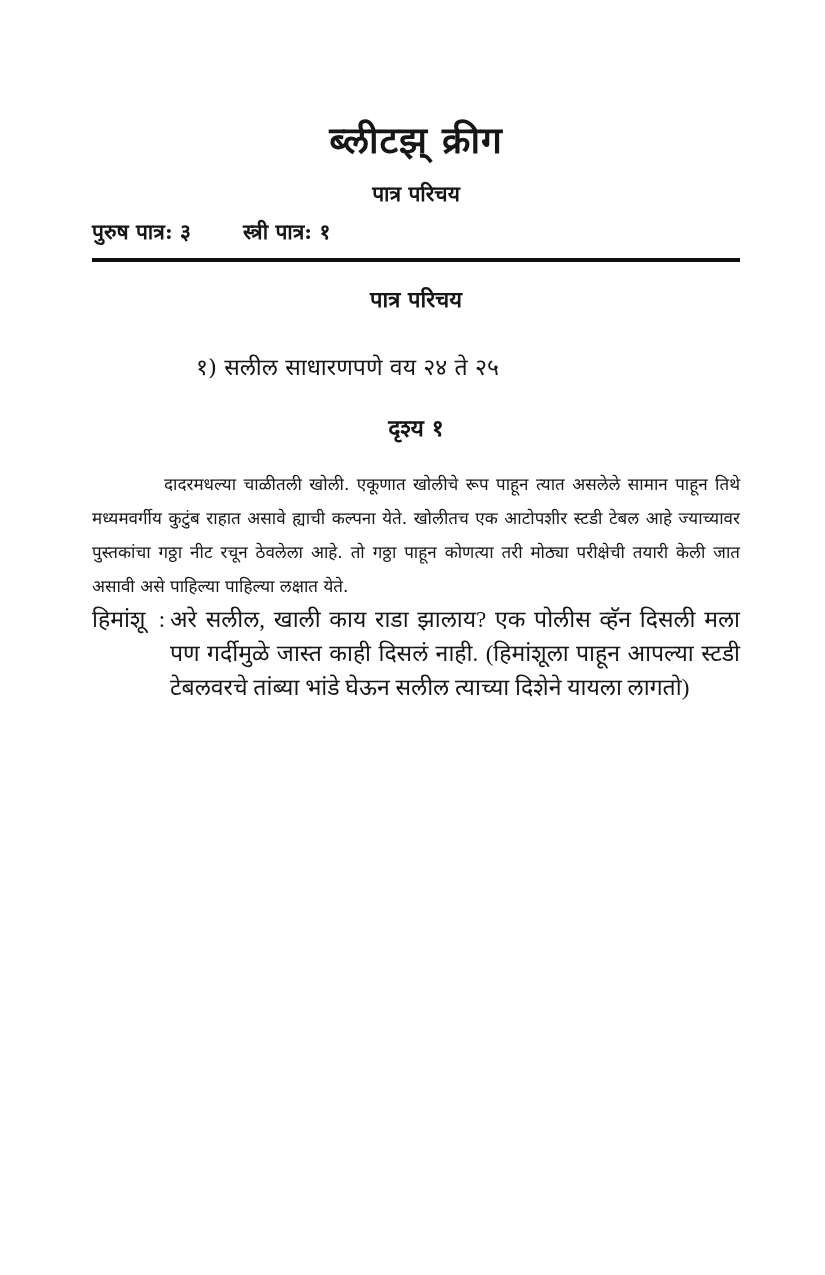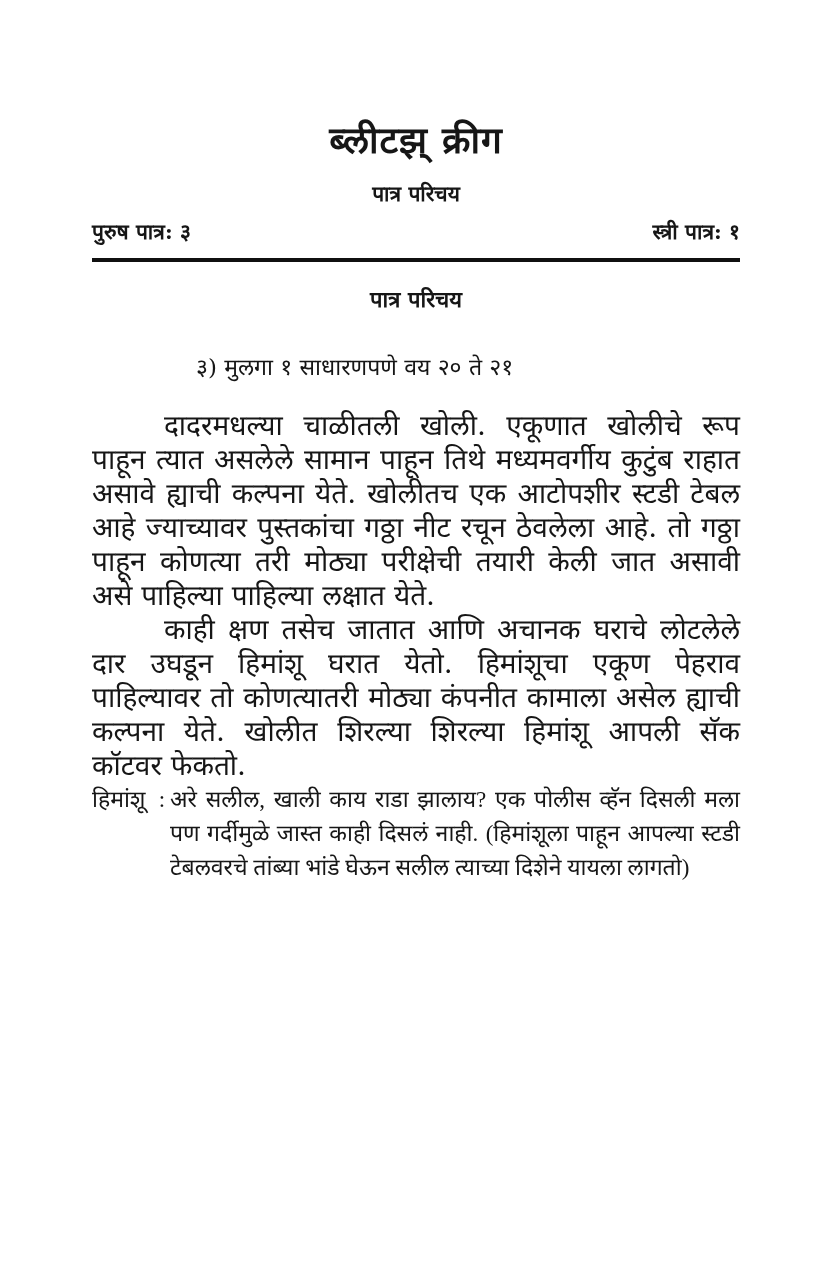--- a/index.html
+++ b/index.html
@@ -35,21 +35,21 @@
   .subtitle {
     margin-top: 16px;
     text-align: center;
     font-size: 21px;
     font-weight: 700;
     line-height: 28px;
   }
   .counts-row {
     margin-top: 10px;
     display: flex;
-    justify-content: space-between;
+    justify-content: flex-start;
     gap: 52px;
     font-size: 21px;
     font-weight: 700;
     line-height: 28px;
   }
   .divider {
     margin-top: 12px;
     border: 0;
     border-top: 4px solid #101010;
     height: 0;
@@ -69,21 +69,21 @@
   }
   .scene-heading {
     margin-top: 28px;
     text-align: center;
     font-size: 23px;
     font-weight: 700;
     line-height: 30px;
   }
   .body-text {
     margin-top: 24px;
-    font-size: 28px;
+    font-size: 17px;
     line-height: 34px;
     text-align: justify;
   }
   .body-text p {
     margin: 0;
     text-indent: 72px;
   }
   .dialogue {
     display: flex;
     align-items: flex-start;
@@ -126,27 +126,27 @@
     <div class="counts-row">
       <span>पुरुष पात्र: ३</span>
       <span>स्त्री पात्र: १</span>
     </div>
 
     <hr class="divider">
 
     <div class="cast-heading">पात्र परिचय</div>
 
     <div class="cast-list">
-      <div class="cast-item">३) मुलगा १ साधारणपणे वय २० ते २१</div>
+      <div class="cast-item">१) सलील साधारणपणे वय २४ ते २५</div>
     </div>
 
+    <div class="scene-heading">दृश्य १</div>
 
     <div class="body-text">
       <p>दादरमधल्या चाळीतली खोली. एकूणात खोलीचे रूप पाहून त्यात असलेले सामान पाहून तिथे मध्यमवर्गीय कुटुंब राहात असावे ह्याची कल्पना येते. खोलीतच एक आटोपशीर स्टडी टेबल आहे ज्याच्यावर पुस्तकांचा गठ्ठा नीट रचून ठेवलेला आहे. तो गठ्ठा पाहून कोणत्या तरी मोठ्या परीक्षेची तयारी केली जात असावी असे पाहिल्या पाहिल्या लक्षात येते.</p>
-      <p>काही क्षण तसेच जातात आणि अचानक घराचे लोटलेले दार उघडून हिमांशू घरात येतो. हिमांशूचा एकूण पेहराव पाहिल्यावर तो कोणत्यातरी मोठ्या कंपनीत कामाला असेल ह्याची कल्पना येते. खोलीत शिरल्या शिरल्या हिमांशू आपली सॅक कॉटवर फेकतो.</p>
     </div>
 
     <div class="dialogue">
       <span class="speaker">हिमांशू</span>
       <span class="colon">:</span>
       <span class="dtext">अरे सलील, खाली काय राडा झालाय? एक पोलीस व्हॅन दिसली मला पण गर्दीमुळे जास्त काही दिसलं नाही. (हिमांशूला पाहून आपल्या स्टडी टेबलवरचे तांब्या भांडे घेऊन सलील त्याच्या दिशेने यायला लागतो)</span>
     </div>
 
   </div>
 

